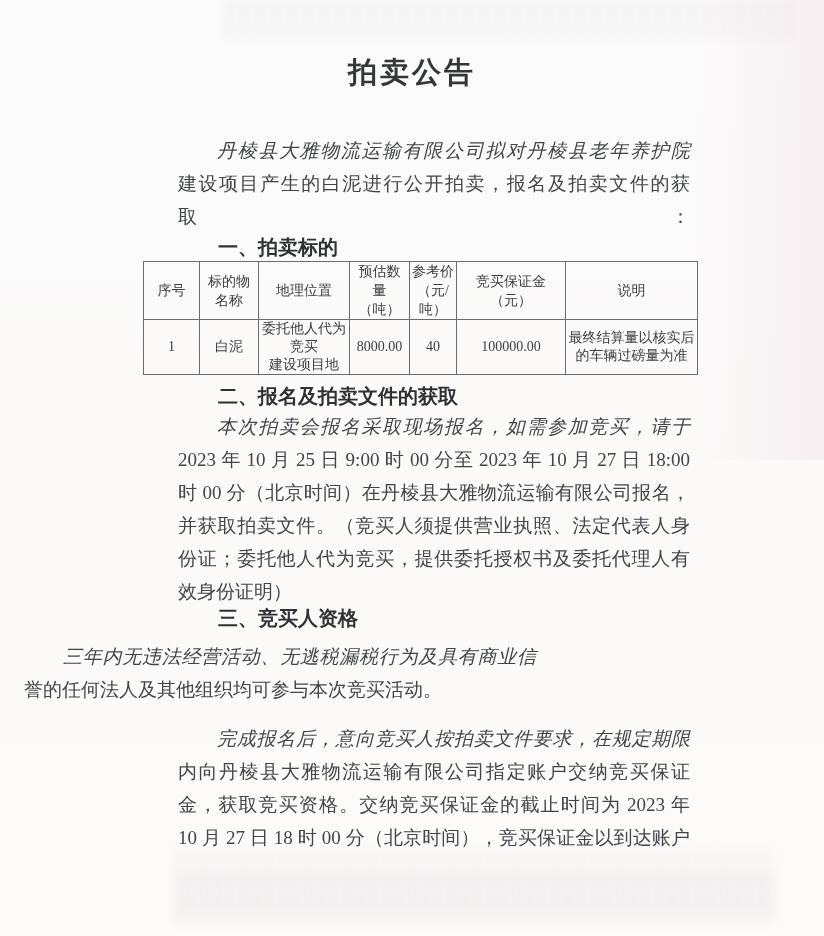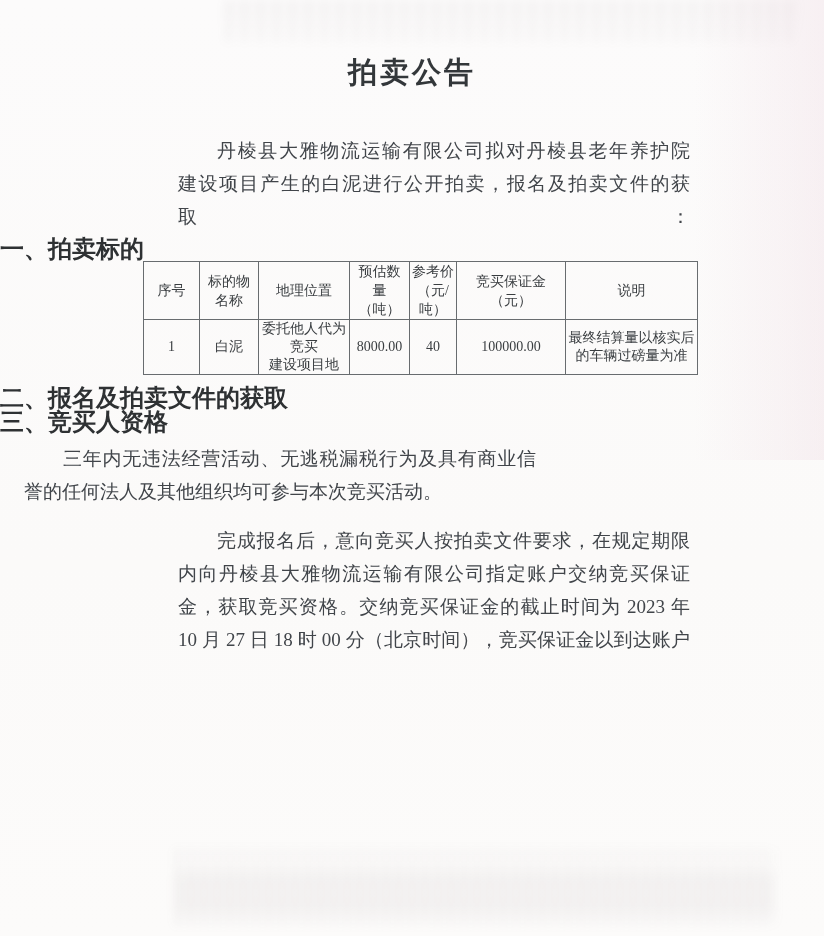--- a/index.html
+++ b/index.html
@@ -51,25 +51,26 @@
   .para {
     margin-left: 178px;
     width: 512px;
     font-size: 19px;
     line-height: 33px;
     color: #41454a;
   }
   .intro { margin-top: 42px; }
   .line { text-align: justify; }
   .line.j { text-align-last: justify; }
-  .line.ind { text-indent: 39px; }
+  .line.ind { text-indent: 39px; font-style: italic; }
   .heading {
-    font-family: Liberation Serif, serif;
+    margin-left: 218px;
+    font-family: Liberation Mono, monospace;
     font-weight: bold;
-    font-size: 24px;
+    font-size: 20px;
     line-height: 24px;
     color: #2e3133;
   }
   .h1 { margin-top: 4px; }
   .h2 { margin-top: 11px; }
   .h3 { margin-top: 0; }
   .h4 { margin-top: 6px; }
   .p3 { margin-top: 8px; margin-left: 24px; }
   .p4 { margin-top: 16px; }
   table.auction {
@@ -148,20 +149,28 @@
         <td class="num">8000.00</td>
         <td class="num">40</td>
         <td class="num">100000.00</td>
         <td class="fs-remark">最终结算量以核实后
 的车辆过磅量为准</td>
       </tr>
     </tbody>
   </table>
 
   <div class="heading h2">二、报名及拍卖文件的获取</div>
+  <div class="para">
+    <div class="line j ind">本次拍卖会报名采取现场报名，如需参加竞买，请于</div>
+    <div class="line j">2023 年 10 月 25 日 9:00 时 00 分至 2023 年 10 月 27 日 18:00</div>
+    <div class="line j">时 00 分（北京时间）在丹棱县大雅物流运输有限公司报名，</div>
+    <div class="line j">并获取拍卖文件。（竞买人须提供营业执照、法定代表人身</div>
+    <div class="line j">份证；委托他人代为竞买，提供委托授权书及委托代理人有</div>
+    <div class="line">效身份证明）</div>
+  </div>
 
   <div class="heading h3">三、竞买人资格</div>
   <div class="para p3">
     <div class="line j ind">三年内无违法经营活动、无逃税漏税行为及具有商业信</div>
     <div class="line">誉的任何法人及其他组织均可参与本次竞买活动。</div>
   </div>
 
   <div class="para p4">
     <div class="line j ind">完成报名后，意向竞买人按拍卖文件要求，在规定期限</div>
     <div class="line j">内向丹棱县大雅物流运输有限公司指定账户交纳竞买保证</div>

